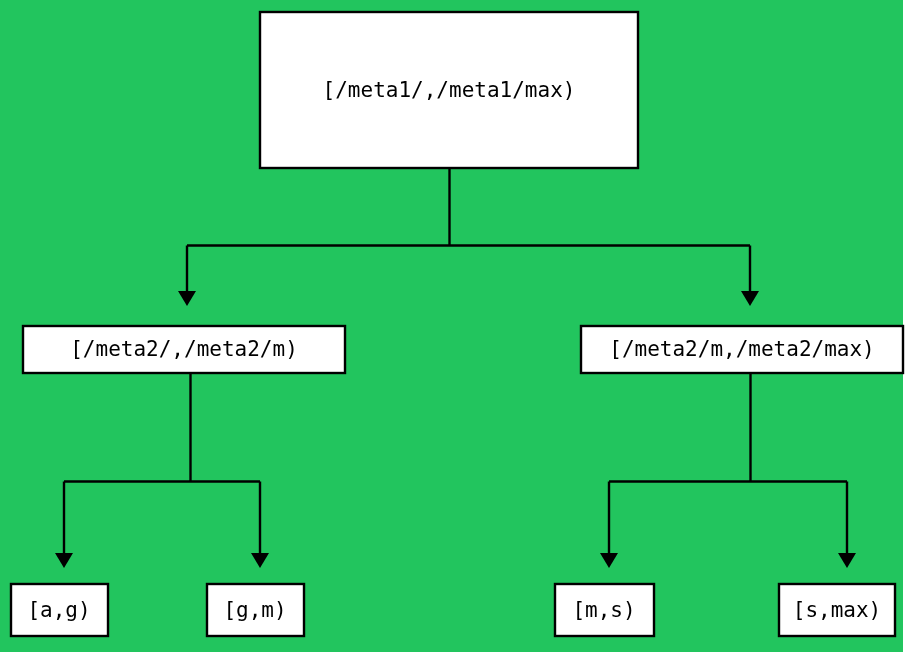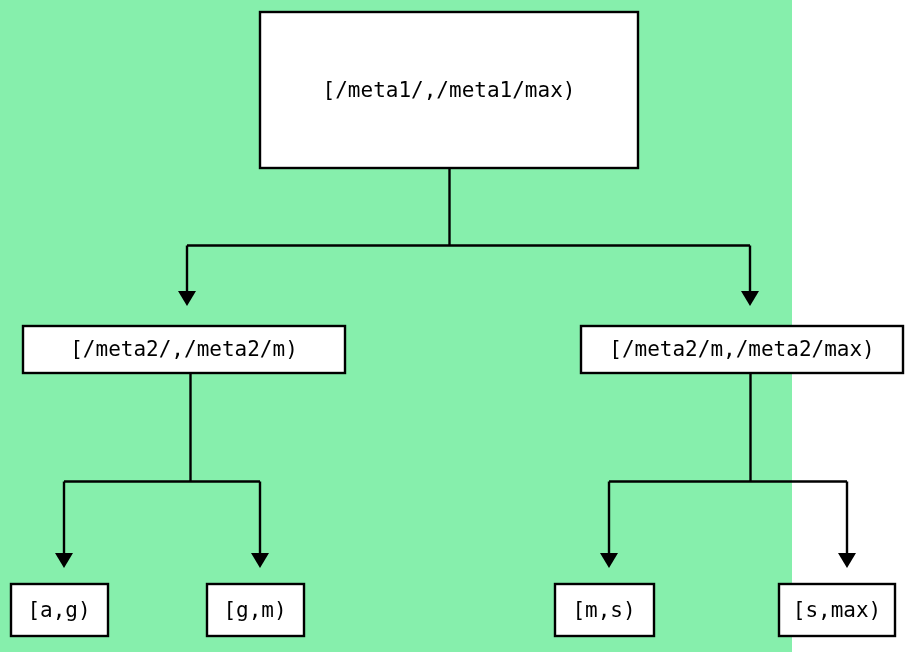--- a/index.html
+++ b/index.html
@@ -8,23 +8,23 @@
     background: #ffffff;
   }
   body {
     width: 912px;
     height: 652px;
     overflow: hidden;
     font-family: "DejaVu Sans Mono", "Liberation Mono", monospace;
   }
   #diagram-root {
     position: relative;
-    width: 792px;
+    width: 903px;
     height: 652px;
-    background: #86efac;
+    background: #22c55e;
   }
   svg#tree-svg {
     position: absolute;
     top: 0;
     left: 0;
     width: 912px;
     height: 652px;
     display: block;
   }
   .node-box {

